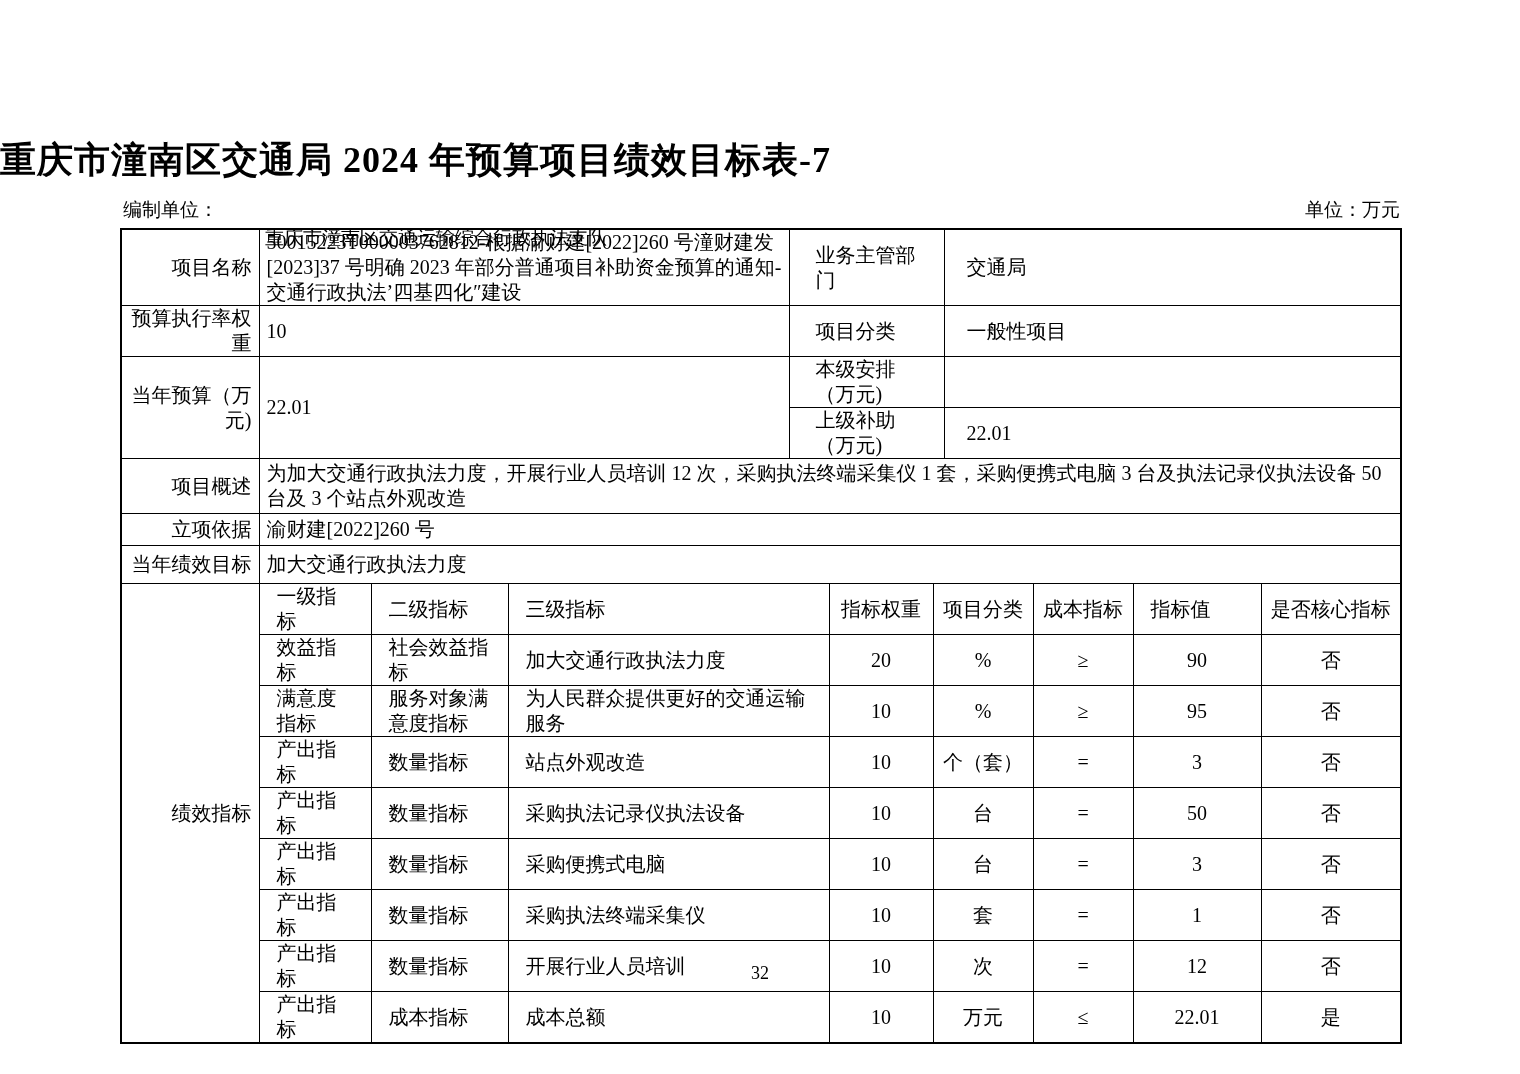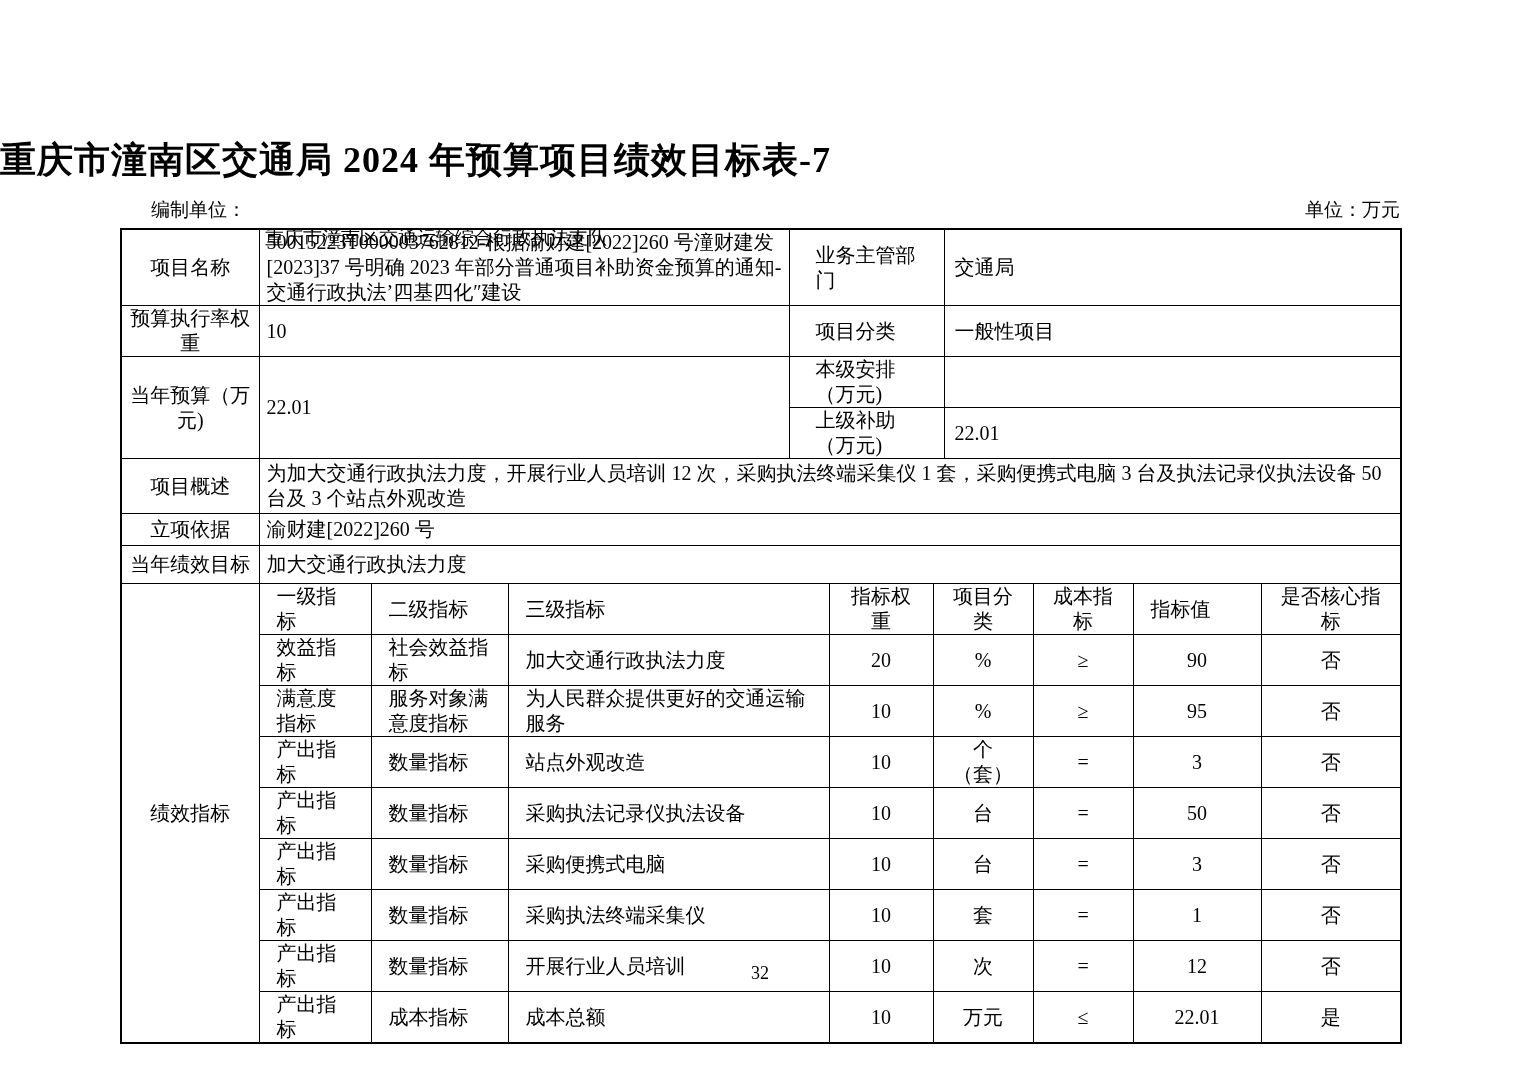--- a/index.html
+++ b/index.html
@@ -10,42 +10,42 @@
   }
   .page-title{
     position:absolute;top:136px;left:0;width:1520px;
     text-align:left;font-size:36px;font-weight:bold;
     letter-spacing:1px;white-space:nowrap;
   }
   .meta-row{
     position:absolute;top:197px;left:120px;width:1280px;height:24px;
     font-size:19px;
   }
-  .meta-label{position:absolute;left:3px;top:0;margin-left:28px;}
+  .meta-label{position:absolute;left:3px;top:0;}
   .meta-value{position:absolute;left:145px;top:0;margin-top:28px;}
   .meta-unit{position:absolute;right:0;top:0;}
   table.main{
     position:absolute;top:228px;left:120px;
     border-collapse:collapse;table-layout:fixed;
     width:1280px;
     border:2px solid #000;
   }
   td{
     border:1px solid #000;
     font-size:20px;line-height:25px;
     vertical-align:middle;
     padding:0 7px;
     overflow:hidden;
     word-break:break-all;
   }
-  td.lbl{text-align:center;}
+  td.lbl{text-align:right;}
   td.lbl2{padding:0 26px;}
-  td.val{padding:0 10px;}
+  td.val{padding:0 22px;}
   td.ind-l{padding:0 17px;text-align:left;}
-  td.c{text-align:center;padding:0 18px;}
+  td.c{text-align:center;padding:0 8px;}
   .page-num{
     position:absolute;top:963px;left:0;width:1520px;
     text-align:center;font-size:18px;
   }
 </style>
 </head>
 <body>
 
 <div class="page-title">重庆市潼南区交通局 2024 年预算项目绩效目标表-7</div>
 

